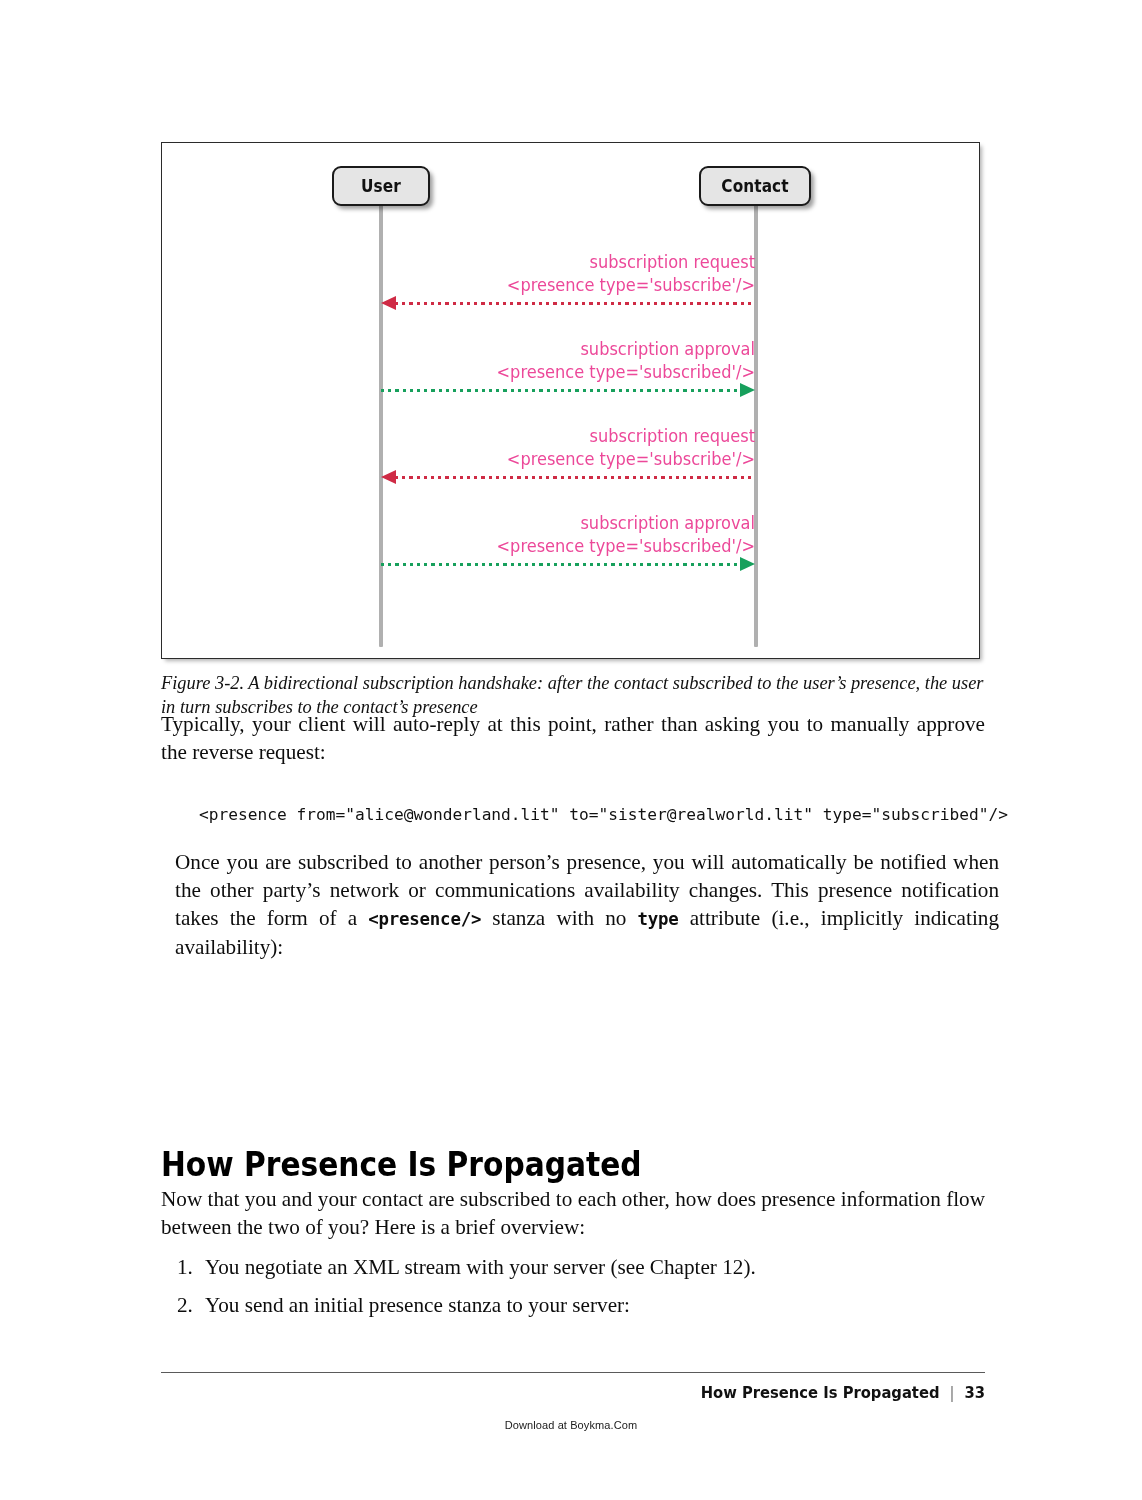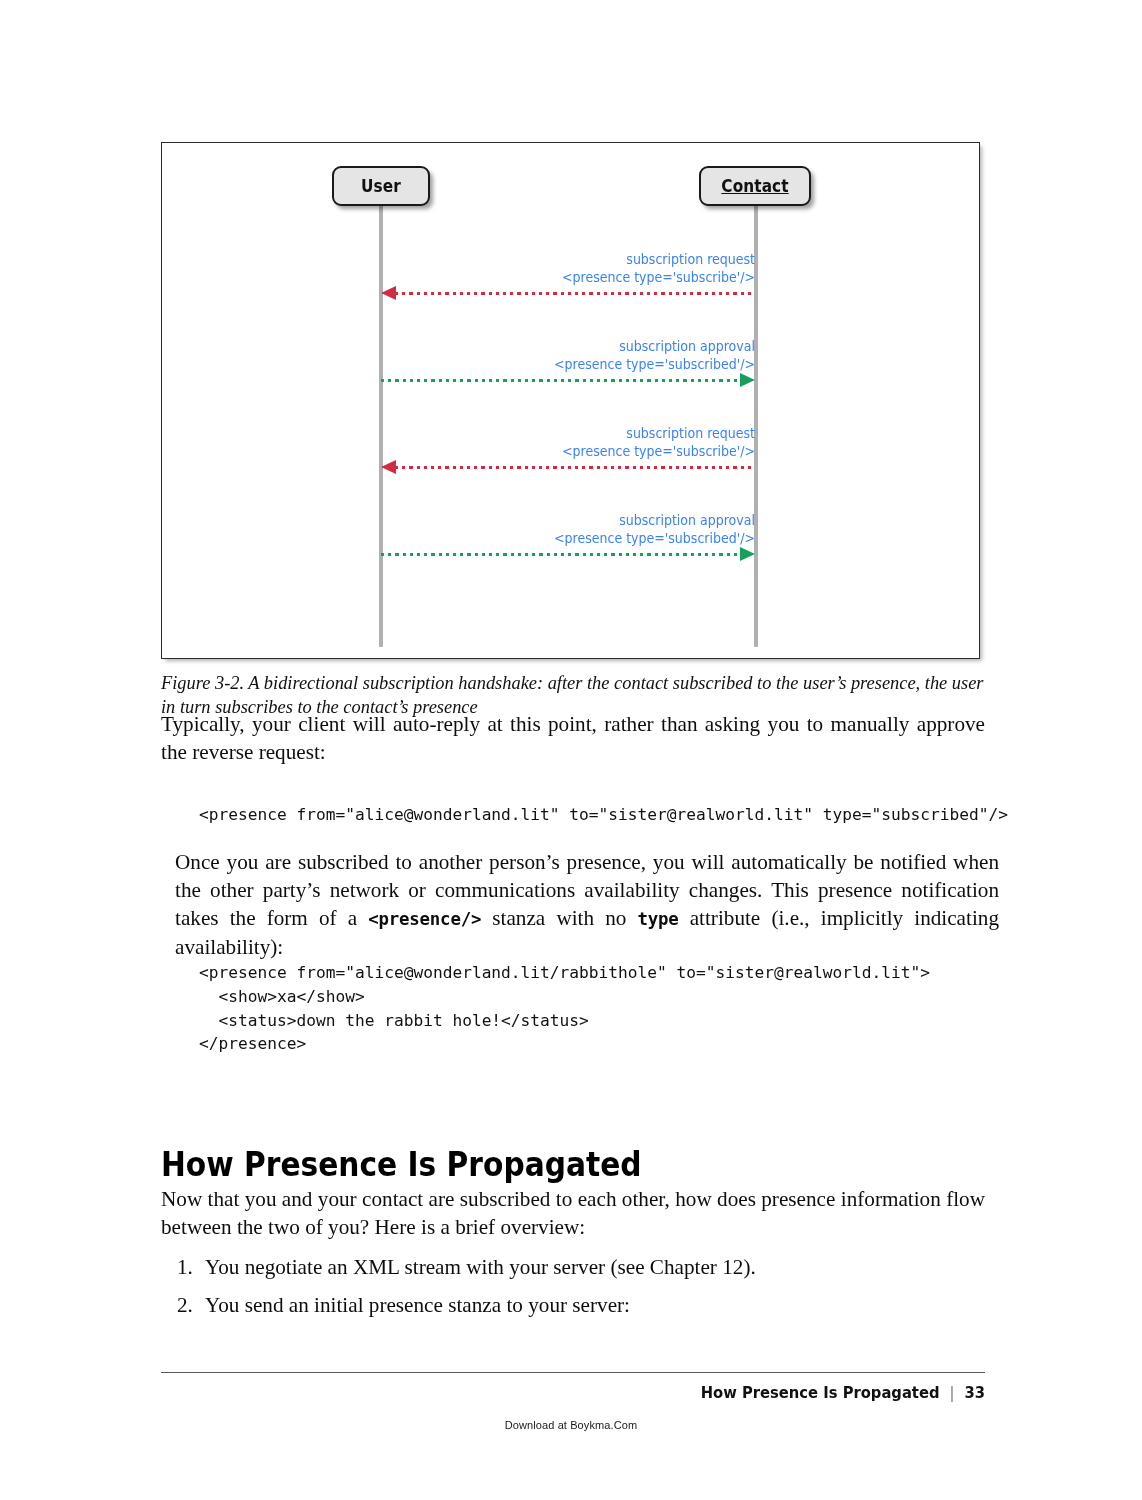--- a/index.html
+++ b/index.html
@@ -61,33 +61,33 @@
     align-items: center;
     justify-content: center;
     font-family: "DejaVu Sans Condensed", "Liberation Sans Narrow", "Liberation Sans", sans-serif;
     font-weight: bold;
     font-size: 17px;
     letter-spacing: 0.1px;
     color: #111111;
     box-shadow: 3.5px 4px 4px -1px rgba(0,0,0,0.38);
   }
   .actor-box.user    { left: 170px; top: 23px; width: 98px; }
-  .actor-box.contact { left: 537px; top: 23px; width: 112px; text-decoration: underline; }
+  .actor-box.contact { left: 537px; top: 23px; width: 112px; }
 
   
   .msg {
     position: absolute;
     left: 219px;
     width: 374px;
   }
   .msg-labels {
     font-family: "DejaVu Sans Condensed", "Liberation Sans Narrow", "Liberation Sans", sans-serif;
-    font-size: 14px;
+    font-size: 18px;
     line-height: 1.26;
-    color: #3b82f6;
+    color: #ec4899;
     white-space: nowrap;
   }
   .msg.to-left  .msg-labels { text-align: right; }
   .msg.to-right .msg-labels { text-align: right; padding-left: 10px; }
 
   
   .arrow {
     position: relative;
     height: 12px;
     margin-top: 1px;
@@ -320,24 +320,20 @@
   </div>
 
   <div class="caption">Figure 3-2. A bidirectional subscription handshake: after the contact subscribed to the user’s presence, the user in turn subscribes to the contact’s presence</div>
 
   <div class="para p1">Typically, your client will auto-reply at this point, rather than asking you to manually approve the reverse request:</div>
 
   <div class="code c1">&lt;presence from="alice@wonderland.lit" to="sister@realworld.lit" type="subscribed"/&gt;</div>
 
   <div class="para p2"><span>Once you are subscribed to another person’s presence, you will automatically be notified when the other party’s network or communications availability changes. This presence notification takes the form of a </span><code class="inline">&lt;presence/&gt;</code><span> stanza with no </span><code class="inline">type</code><span> attribute (i.e., implicitly indicating availability):</span></div>
 
-  <div class="code c2">&lt;presence from="alice@wonderland.lit/rabbithole" to="sister@realworld.lit"&gt;
-  &lt;show&gt;xa&lt;/show&gt;
-  &lt;status&gt;down the rabbit hole!&lt;/status&gt;
-&lt;/presence&gt;</div>
 
 
   <h1 class="section-heading">How Presence Is Propagated</h1>
 
   <div class="para p4">Now that you and your contact are subscribed to each other, how does presence information flow between the two of you? Here is a brief overview:</div>
 
   <ol class="num-list">
     <li>
       <span class="marker">1.</span>
       <span class="item-text">You negotiate an XML stream with your server (see Chapter 12).</span>

